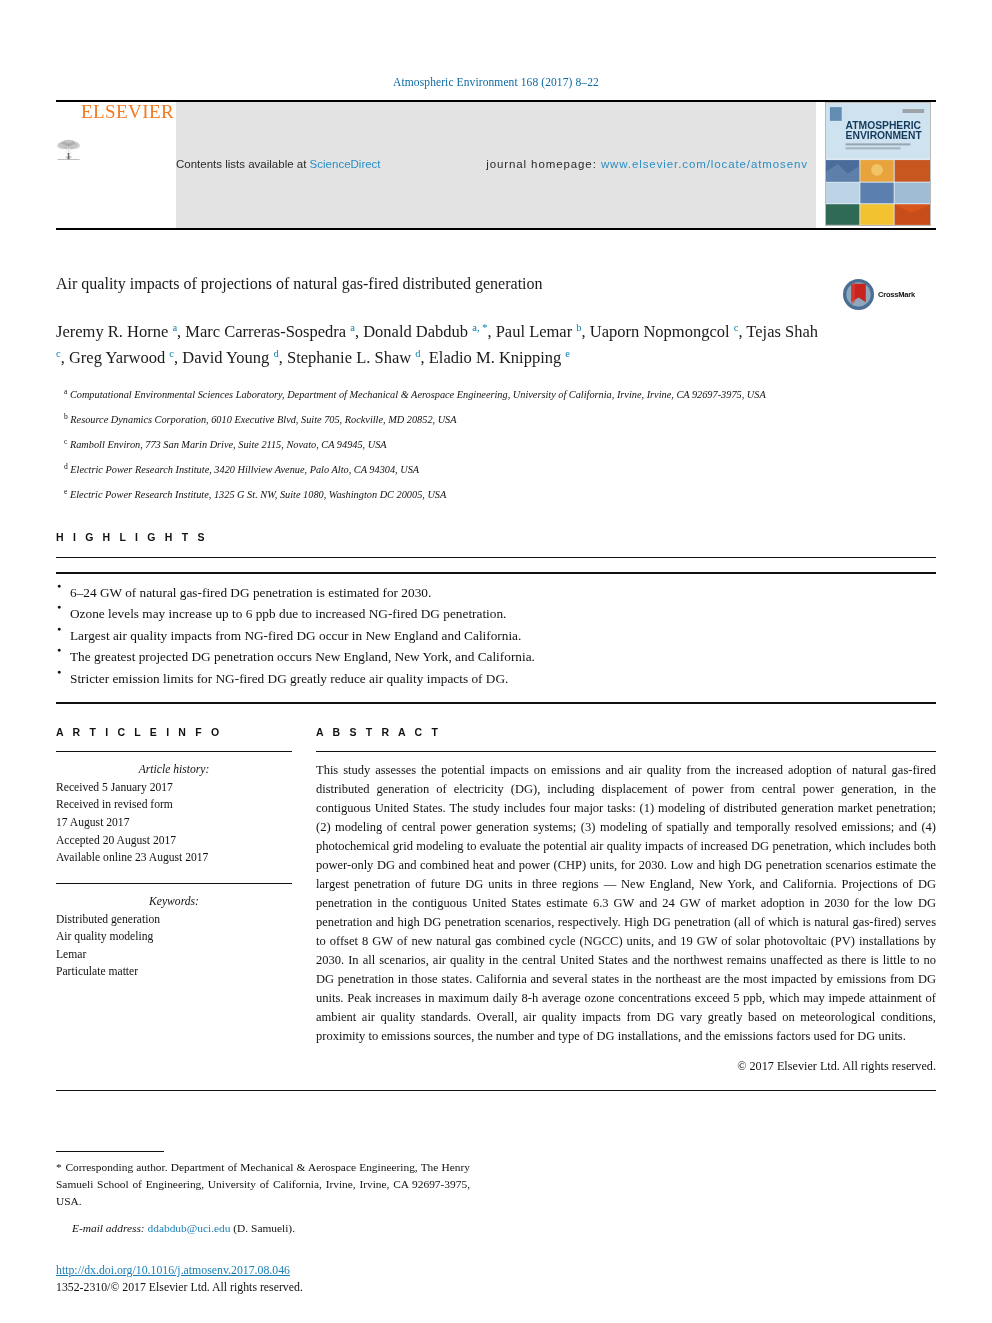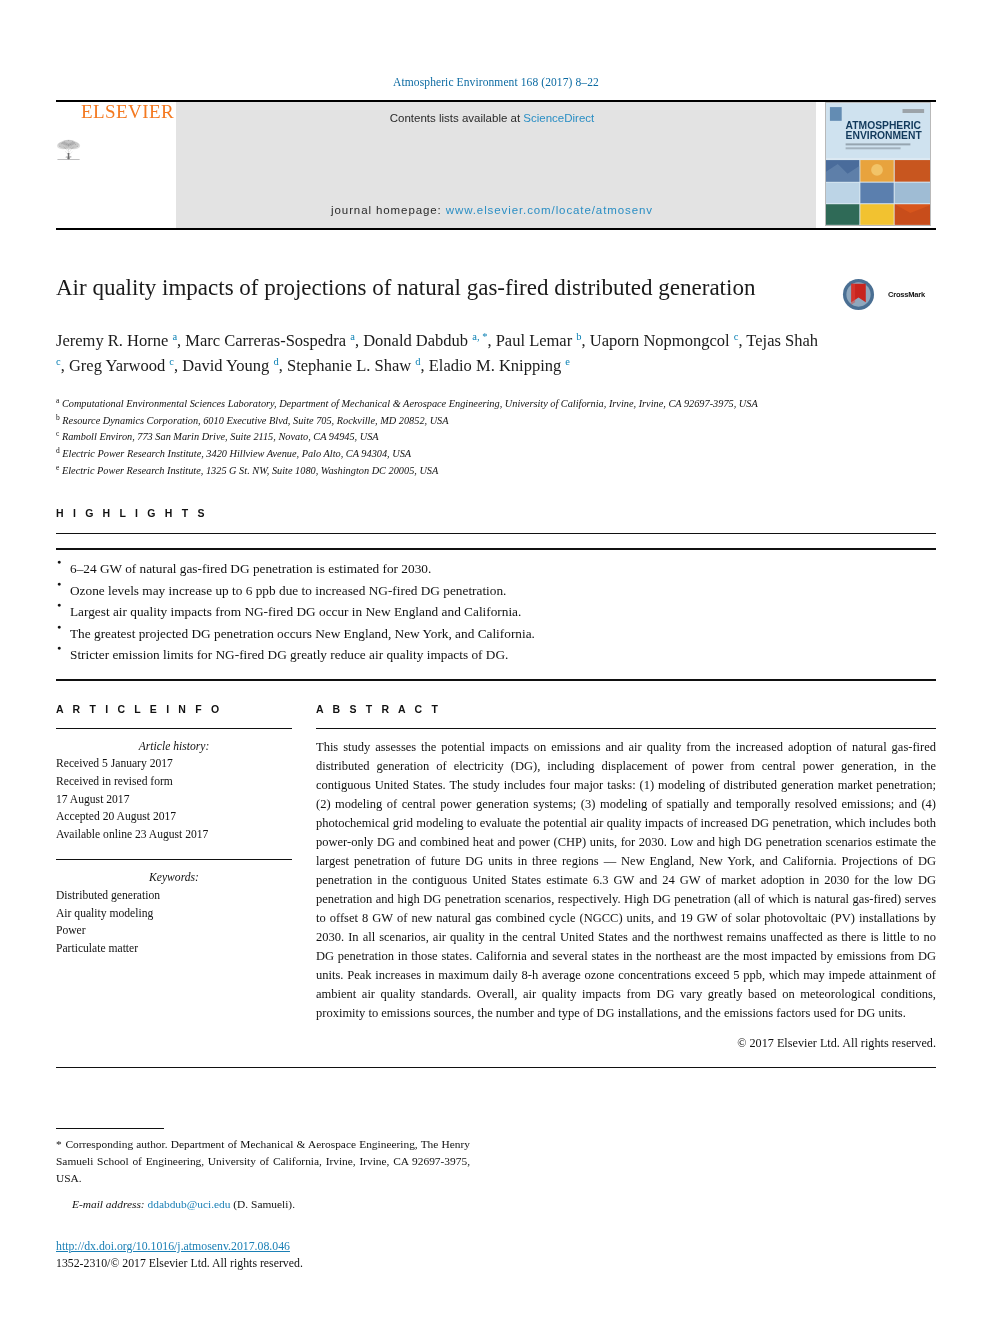--- a/index.html
+++ b/index.html
@@ -32,21 +32,21 @@
     justify-content: flex-end; padding-bottom: 8px;
   }
   .tree-logo { width: 104px; height: 96px; display:block; }
   .elsevier-word {
     font-family: "Liberation Serif", serif;
     font-size: 19px; letter-spacing: .4px;
     color: #f47920; line-height: 1;
   }
   .banner-mid {
     flex: 1 1 auto; background: #e3e3e3;
-    display: flex; flex-direction: column;
+    display: flex; 
     align-items: center; justify-content: space-between;
     padding: 10px 8px 12px 0; margin-left: 2px;
   }
   .contents-line {
     font-family: "Liberation Sans", sans-serif;
     font-size: 11.5px; color: #2a2a2a;
   }
   .contents-line .sd { color: #2a8ec4; }
   .journal-title {
     font-family: "Liberation Serif", serif;
@@ -63,45 +63,45 @@
   }
   .cover { width: 106px; height: 124px; border: 1px solid #b9b9b9; display:block; }
   .banner-rule-bot { border-top: 2.5px solid #000; }
 
   
   .titlewrap { display: flex; margin-top: 44px; }
   .titlecol { flex: 1 1 auto; padding-right: 16px; }
   h1.title {
     font-family: "Liberation Serif", serif;
     font-weight: normal;
-    font-size: 23px; line-height: 1.2;
+    font-size: 16px; line-height: 1.2;
     margin: 0 0 26px 0; color: #1a1a1a;
   }
   .authors {
     font-family: "Liberation Serif", serif;
     font-size: 16.5px; line-height: 1.55; color: #1a1a1a;
   }
   .authors sup { color: #0b80b4; font-size: 10.5px; }
   .crossmark { width: 94px; flex: 0 0 94px; padding-top: 4px; }
-  .cm-row { display: flex; align-items: center; gap: 13px; }
+  .cm-row { display: flex; align-items: center; gap: 3px; }
   .cm-logo { width: 33px; height: 33px; }
   .cm-text {
     font-family: "Liberation Sans", sans-serif;
     font-size: 7.5px; font-weight: bold; color: #111;
     letter-spacing: -.2px;
   }
 
   
   .affils {
     margin-top: 16px;
     font-family: "Liberation Serif", serif;
     font-style: italic;
     font-size: 10.3px; line-height: 1.5; color: #111;
   }
-  .affils div { margin: 0; }
+  .affils div { margin: 8px; }
   .affils sup { font-style: normal; font-size: 7.5px; }
 
   
   .sec-head {
     font-family: "Liberation Sans", sans-serif;
     font-weight: bold; font-size: 10.5px;
     letter-spacing: 3.2px; color: #111;
     text-transform: uppercase;
   }
 
@@ -323,21 +323,21 @@
             <div>Available online 23 August 2017</div>
           </div>
       </div>
       <div class="info-sep"></div>
       <div class="info-rule"></div>
       <div class="info-block">
         <div class="lbl">Keywords:</div>
         <div>
             <div>Distributed generation</div>
             <div>Air quality modeling</div>
-            <div>Power</div>
+            <div>Lemar</div>
             <div>Particulate matter</div>
           </div>
       </div>
     </div>
 
     <div class="col-abs">
       <div class="sec-head">A B S T R A C T</div>
       <div class="hr-u"></div>
       <div class="abstract">This study assesses the potential impacts on emissions and air quality from the increased adoption of natural gas-fired distributed generation of electricity (DG), including displacement of power from central power generation, in the contiguous United States. The study includes four major tasks: (1) modeling of distributed generation market penetration; (2) modeling of central power generation systems; (3) modeling of spatially and temporally resolved emissions; and (4) photochemical grid modeling to evaluate the potential air quality impacts of increased DG penetration, which includes both power-only DG and combined heat and power (CHP) units, for 2030. Low and high DG penetration scenarios estimate the largest penetration of future DG units in three regions — New England, New York, and California. Projections of DG penetration in the contiguous United States estimate 6.3 GW and 24 GW of market adoption in 2030 for the low DG penetration and high DG penetration scenarios, respectively. High DG penetration (all of which is natural gas-fired) serves to offset 8 GW of new natural gas combined cycle (NGCC) units, and 19 GW of solar photovoltaic (PV) installations by 2030. In all scenarios, air quality in the central United States and the northwest remains unaffected as there is little to no DG penetration in those states. California and several states in the northeast are the most impacted by emissions from DG units. Peak increases in maximum daily 8-h average ozone concentrations exceed 5 ppb, which may impede attainment of ambient air quality standards. Overall, air quality impacts from DG vary greatly based on meteorological conditions, proximity to emissions sources, the number and type of DG installations, and the emissions factors used for DG units.</div>
       <div class="copyright">© 2017 Elsevier Ltd. All rights reserved.</div>

